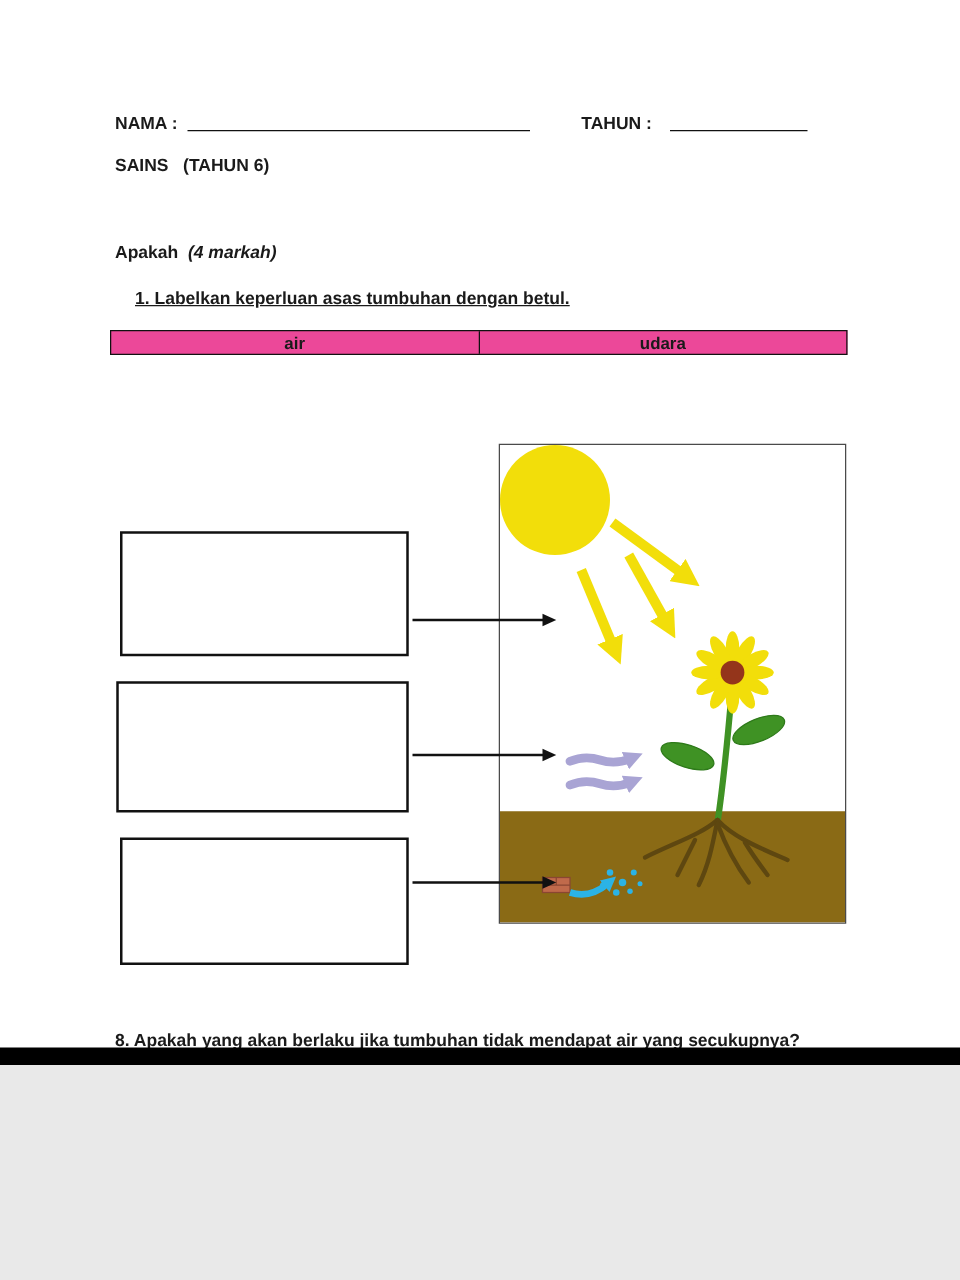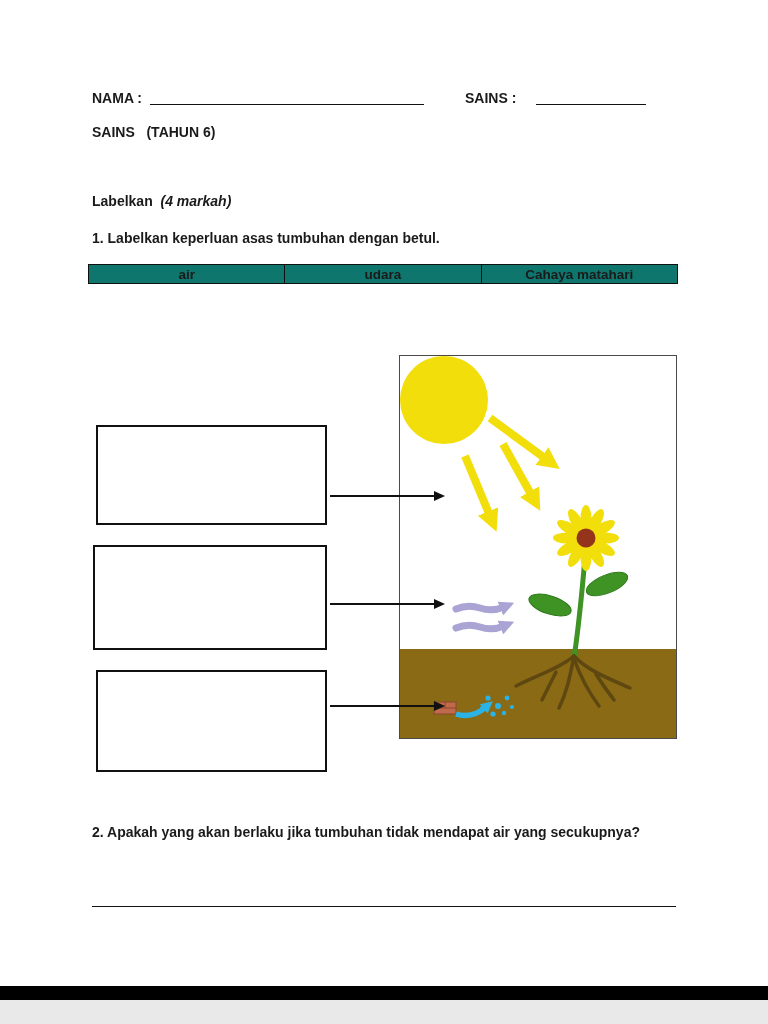--- a/index.html
+++ b/index.html
@@ -1,31 +1,31 @@
 <!DOCTYPE html>
 <html><head>
 <meta charset="utf-8">
 <style>
   html,body { margin:0; padding:0; background:#e9e9e9; }
   .page {
-    position:relative; width:768px; height:1000px; margin:0 auto;
+    position:relative; width:768px; height:852px; margin:0 auto;
     background:#ffffff; overflow:hidden;
     font-family:"Liberation Sans", sans-serif; color:#1a1a1a;
   }
   .t { position:absolute; font-size:14px; white-space:nowrap; }
   .b700 { font-weight:700; }
   .b600 { font-weight:600; }
   .italic { font-style:italic; }
   .pre { white-space:pre; }
 
   .blank { position:absolute; border-bottom:1.6px solid #111; height:16px; }
 
   .word-table {
     position:absolute; left:88px; top:264px; width:590px; height:20px;
-    display:flex; border:1.3px solid #111; box-sizing:border-box; background:#0f766e;
+    display:flex; border:1.3px solid #111; box-sizing:border-box; background:#ec4899;
   }
   .word-cell {
     flex:1; border-right:1.3px solid #111; text-align:center;
     font-weight:700; font-size:13.5px; line-height:19px;
   }
   .word-cell:last-child { border-right:none; }
 
   .label-box {
     position:absolute; background:#fff; border:2px solid #111; box-sizing:border-box;
   }
@@ -59,34 +59,33 @@
   .c-brick  { fill:#C06A4B; stroke:#8a4632; stroke-width:1; }
 </style>
 </head>
 <body>
 
 <div class="page">
 
   <span class="t b700" style="left:92px; top:90px;">NAMA :</span>
   <span class="blank" style="left:150px; top:88px; width:274px;"></span>
 
-  <span class="t b700" style="left:465px; top:90px;">SAINS :</span>
+  <span class="t b700" style="left:465px; top:90px;">TAHUN :</span>
   <span class="blank" style="left:536px; top:88px; width:110px;"></span>
 
   <span class="t b700 pre" style="left:92px; top:124px;">SAINS   (TAHUN 6)</span>
 
 
-  <span class="t b600" style="left:92px; top:193px;"><span>Labelkan</span>&nbsp;&nbsp;<span class="italic">(4 markah)</span></span>
+  <span class="t b600" style="left:92px; top:193px;"><span>Apakah</span>&nbsp;&nbsp;<span class="italic">(4 markah)</span></span>
 
-  <span class="t b600" style="left:92px; top:230px;">1. Labelkan keperluan asas tumbuhan dengan betul.</span>
+  <span class="t b600" style="left:108px; top:230px;text-decoration:underline;">1. Labelkan keperluan asas tumbuhan dengan betul.</span>
 
   <div class="word-table">
     <div class="word-cell">air</div>
     <div class="word-cell">udara</div>
-    <div class="word-cell">Cahaya matahari</div>
   </div>
 
   <div class="label-box" style="left:96px; top:425px; width:231px; height:100px;"></div>
   <div class="label-box" style="left:93px; top:545px; width:234px; height:105px;"></div>
   <div class="label-box" style="left:96px; top:670px; width:231px; height:102px;"></div>
 
   <div class="label-arrow" style="left:330px; top:495px;"></div>
   <div class="label-arrow" style="left:330px; top:603px;"></div>
   <div class="label-arrow" style="left:330px; top:705px;"></div>
 
@@ -166,19 +165,19 @@
         <circle cx="98" cy="350" r="3"></circle>
         <circle cx="107" cy="342" r="2.4"></circle>
         <circle cx="93" cy="358" r="2.6"></circle>
         <circle cx="104" cy="357" r="2.2"></circle>
         <circle cx="82" cy="352" r="2"></circle>
         <circle cx="112" cy="351" r="2"></circle>
       </g>
     </svg>
   </div>
 
-  <span class="t b600" style="left:92px; top:824px;">2. Apakah yang akan berlaku jika tumbuhan tidak mendapat air yang secukupnya?</span>
+  <span class="t b600" style="left:92px; top:824px;">8. Apakah yang akan berlaku jika tumbuhan tidak mendapat air yang secukupnya?</span>
 
   <div class="answer-line"></div>
 
   <div class="bottom-bar"></div>
 
 </div>
 
 </body></html>

